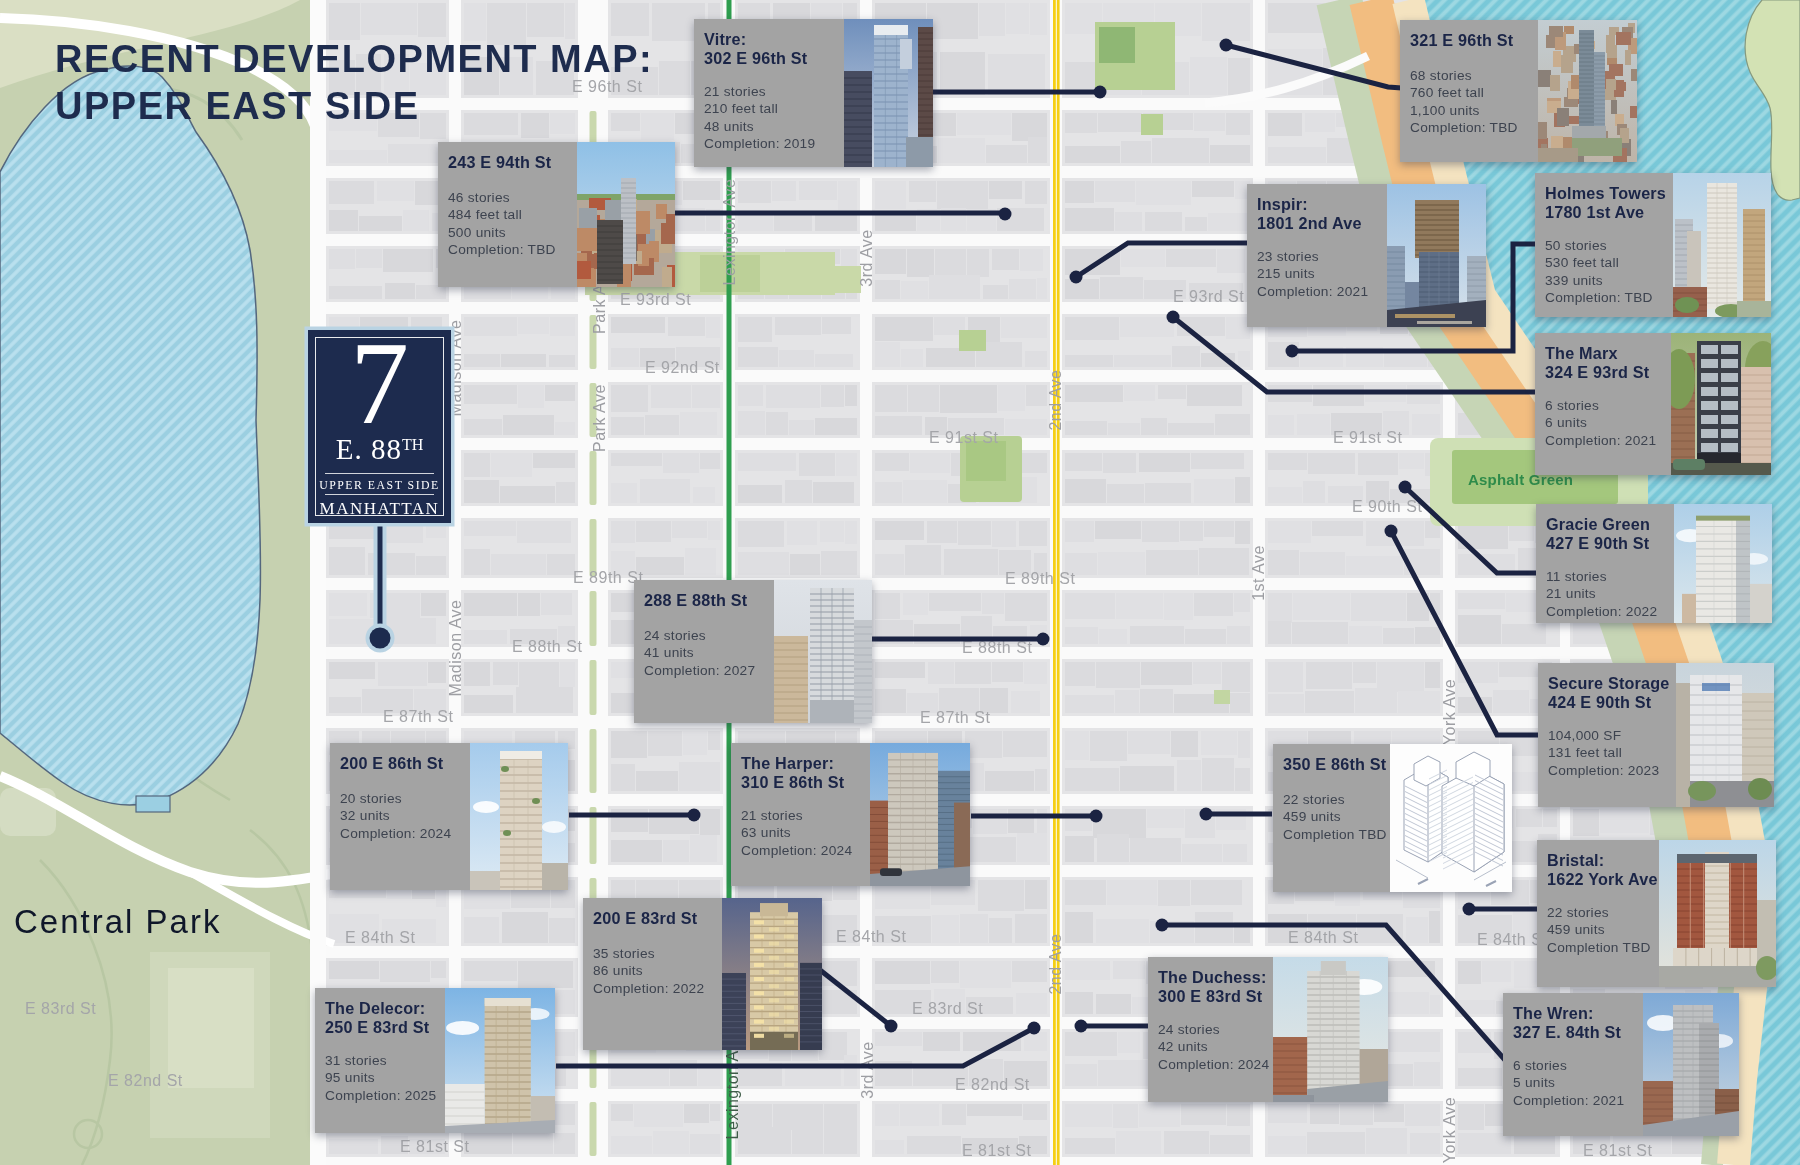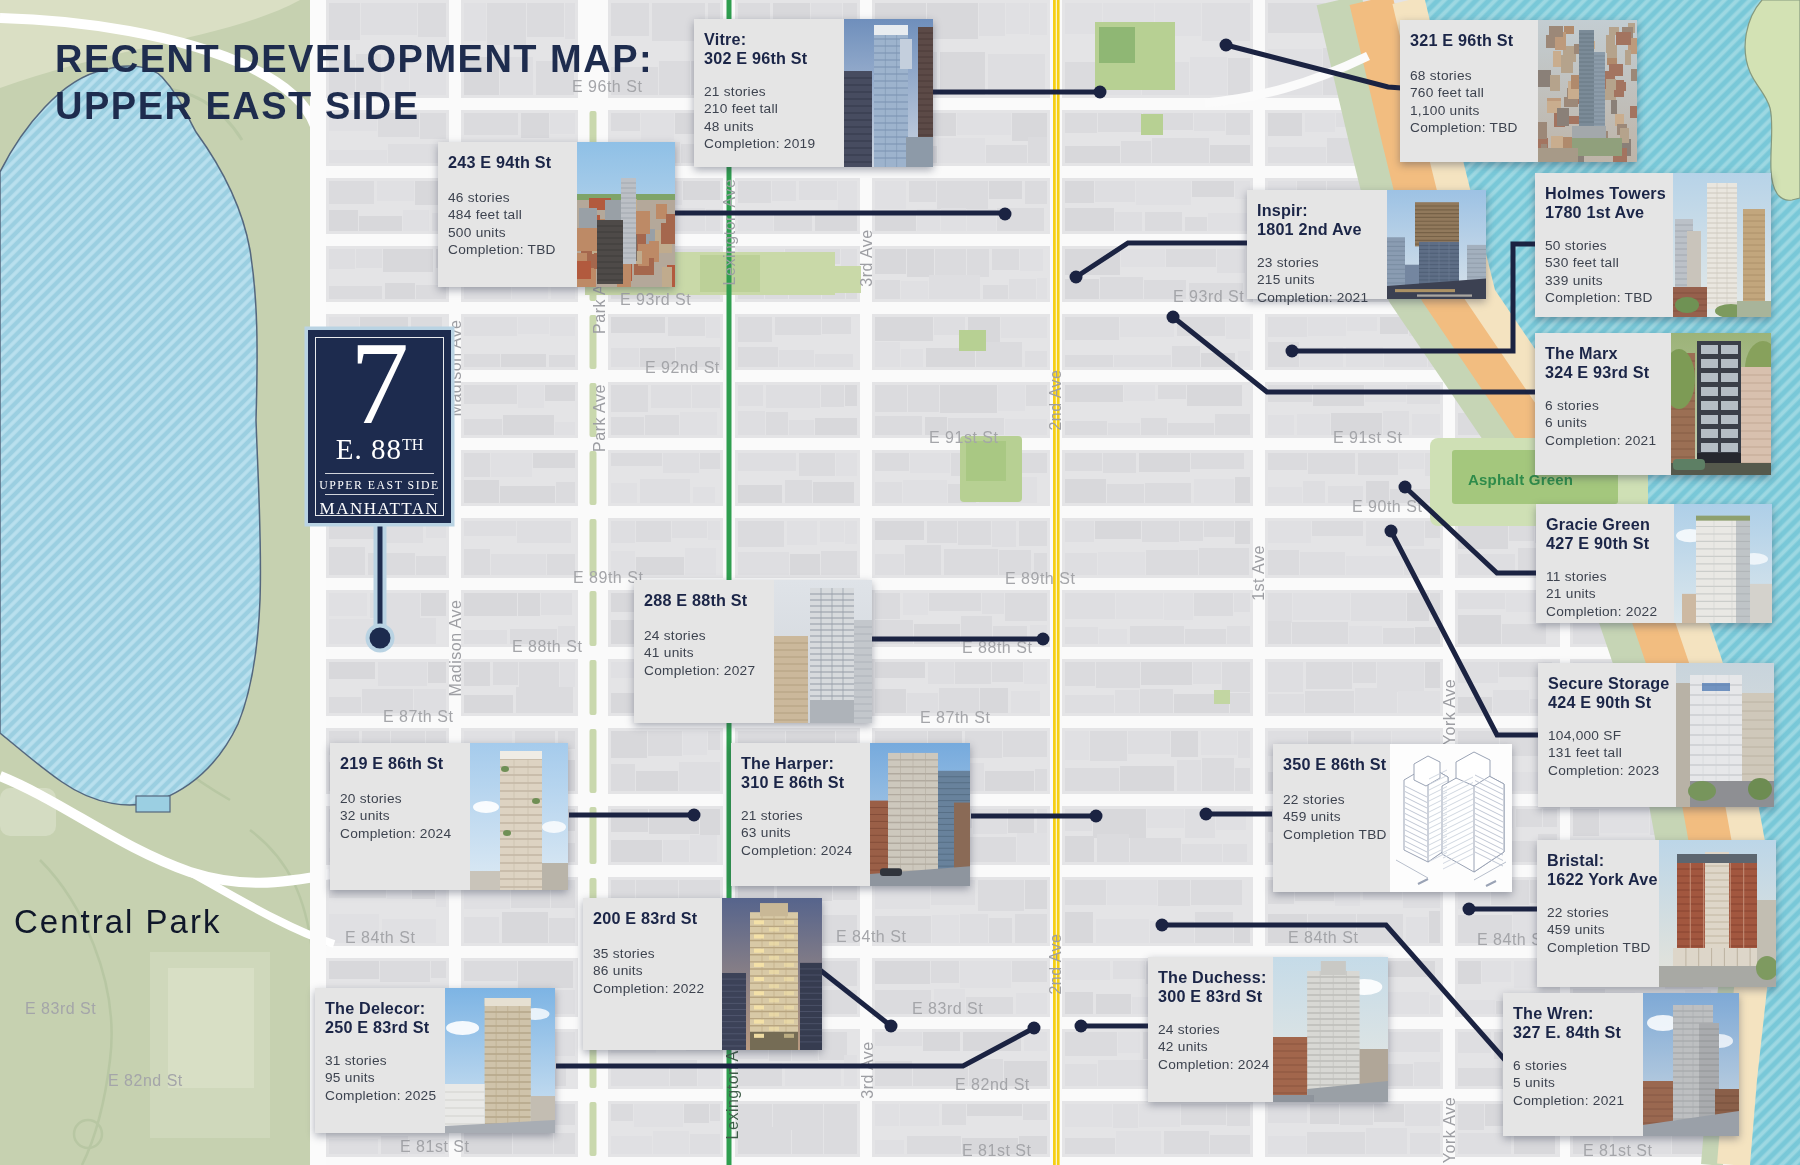--- a/index.html
+++ b/index.html
@@ -1,17 +1,17 @@
 <!DOCTYPE html>
 <html><head><meta charset="utf-8">
 <style>
 html,body{margin:0;padding:0;background:#fff}
 #map{position:relative;width:1800px;height:1165px;overflow:hidden;font-family:"Liberation Sans",sans-serif}
 #map svg.bg{position:absolute;left:0;top:0}
-.card{position:absolute;background:#e5e5e5;box-shadow:0 3px 8px rgba(45,52,76,.4)}
+.card{position:absolute;background:#a3a3a3;box-shadow:0 3px 8px rgba(45,52,76,.4)}
 .ct{position:absolute;left:10px;top:11px;font:700 16.2px/18.6px "Liberation Sans",sans-serif;color:#1b2547;letter-spacing:.2px}
 .cb{position:absolute;left:10px;font:400 13.7px/17.4px "Liberation Sans",sans-serif;color:#3d434f;letter-spacing:.25px}
 .cp{position:absolute;top:0;height:100%}
 #title{position:absolute;left:55px;top:36px;font:700 38px/47px "Liberation Sans",sans-serif;color:#1e2c4e;letter-spacing:1.5px}
 #cplabel{position:absolute;left:14px;top:905px;font:400 33px/34px "Liberation Sans",sans-serif;color:#0f172a;letter-spacing:2px}
 #logo{position:absolute;left:308px;top:330px;width:143px;height:193px;background:#1d2b4e;box-shadow:0 0 0 3.5px #b9d3e3;color:#fff;font-family:"Liberation Serif",serif;text-align:center}
 #logo .inner{position:absolute;left:7px;top:7px;right:7px;bottom:7px;border:1.5px solid rgba(255,255,255,.9)}
 #logo .seven{position:absolute;left:0;right:0;top:2px;font-size:118px;line-height:104px;font-weight:400}
 #logo .e88{position:absolute;left:0;right:0;top:103px;font-size:29px;letter-spacing:1px}
 #logo .e88 sup{font-size:16px;letter-spacing:0;vertical-align:9px}
@@ -1716,21 +1716,21 @@
         <line x1="20" y1="102" x2="46" y2="102" stroke="#3a3836" stroke-width="1" opacity="0.75"></line>
         <line x1="20" y1="108" x2="46" y2="108" stroke="#3a3836" stroke-width="1" opacity="0.75"></line>
         <line x1="20" y1="114" x2="46" y2="114" stroke="#3a3836" stroke-width="1" opacity="0.75"></line>
         <line x1="20" y1="120" x2="46" y2="120" stroke="#3a3836" stroke-width="1" opacity="0.75"></line>
         <line x1="20" y1="126" x2="46" y2="126" stroke="#3a3836" stroke-width="1" opacity="0.75"></line>
         <line x1="20" y1="132" x2="46" y2="132" stroke="#3a3836" stroke-width="1" opacity="0.75"></line>
         <line x1="20" y1="138" x2="46" y2="138" stroke="#3a3836" stroke-width="1" opacity="0.75"></line>
       </svg>
 </div>
 
-<div class="card" style="left:1247px;top:190px;width:239px;height:109px">
+<div class="card" style="left:1247px;top:184px;width:239px;height:143px">
 <div class="ct">Inspir:<br>1801 2nd Ave</div>
 <div class="cb" style="top:64px">23 stories<br>215 units<br>Completion: 2021</div>
 <svg class="cp" style="left:140px;width:99px" viewBox="0 0 99 143" preserveAspectRatio="none">
         <linearGradient id="g4" x1="0" y1="0" x2="0" y2="1">
           <stop offset="0" stop-color="#9dc2e4"></stop>
           <stop offset="1" stop-color="#d8e2ea"></stop>
         </linearGradient>
         <rect width="99" height="143" fill="url(#g4)"></rect>
         <rect x="0" y="62" width="18" height="81" fill="#8a9cb2"></rect>
         <line x1="0" y1="68" x2="18" y2="68" stroke="#71849a" stroke-width="1" opacity="0.75"></line>
@@ -2213,21 +2213,21 @@
         <line x1="80" y1="110" x2="98" y2="110" stroke="#a8adb4" stroke-width="1" opacity="0.75"></line>
         <line x1="80" y1="117" x2="98" y2="117" stroke="#a8adb4" stroke-width="1" opacity="0.75"></line>
         <line x1="80" y1="124" x2="98" y2="124" stroke="#a8adb4" stroke-width="1" opacity="0.75"></line>
         <line x1="80" y1="131" x2="98" y2="131" stroke="#a8adb4" stroke-width="1" opacity="0.75"></line>
         <line x1="80" y1="138" x2="98" y2="138" stroke="#a8adb4" stroke-width="1" opacity="0.75"></line>
         <rect x="36" y="120" width="44" height="23" fill="#aeb3b9"></rect>
       </svg>
 </div>
 
 <div class="card" style="left:330px;top:743px;width:238px;height:147px">
-<div class="ct">219 E 86th St</div>
+<div class="ct">200 E 86th St</div>
 <div class="cb" style="top:47px">20 stories<br>32 units<br>Completion: 2024</div>
 <svg class="cp" style="left:140px;width:98px" viewBox="0 0 98 147" preserveAspectRatio="none">
         <linearGradient id="g12" x1="0" y1="0" x2="0" y2="1">
           <stop offset="0" stop-color="#a5cbec"></stop>
           <stop offset="1" stop-color="#ddeaf4"></stop>
         </linearGradient>
         <rect width="98" height="147" fill="url(#g12)"></rect>
         <ellipse cx="16" cy="64" rx="13" ry="6" fill="#ffffff" opacity="0.9"></ellipse>
         <ellipse cx="84" cy="84" rx="12" ry="6" fill="#ffffff" opacity="0.8"></ellipse>
         <rect x="30" y="8" width="42" height="139" fill="#ddd3c2"></rect>

